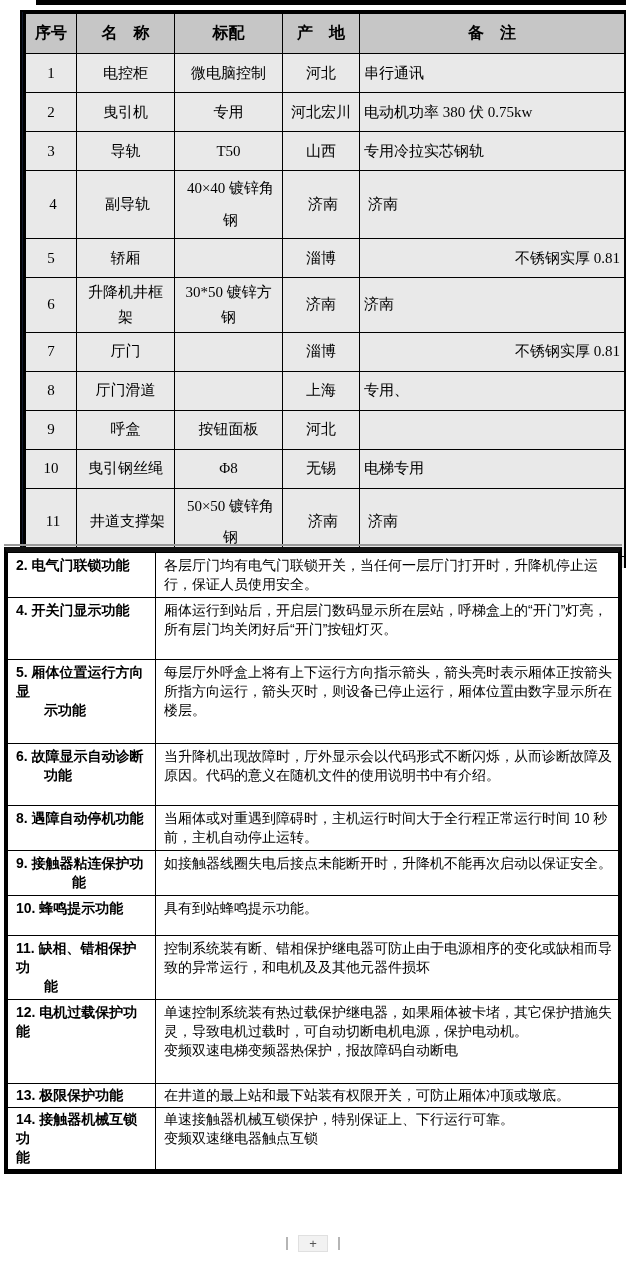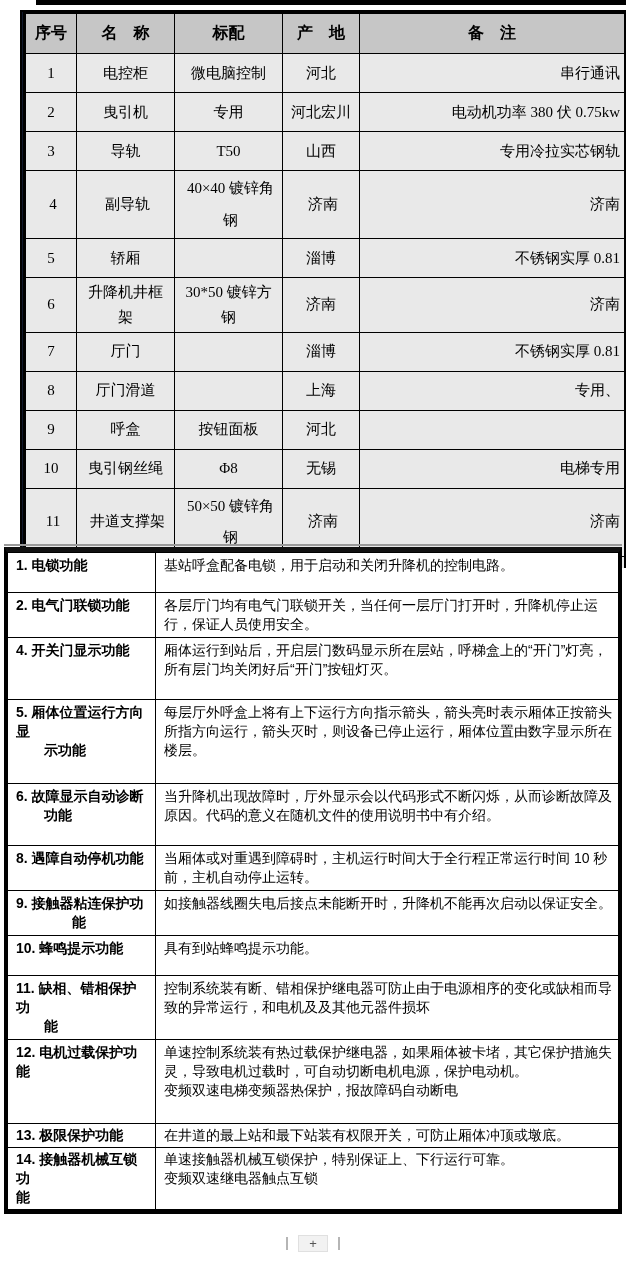--- a/index.html
+++ b/index.html
@@ -34,21 +34,21 @@
     line-height: 1.65;
     background: #e9e9e9;
   }
   table.comp th {
     background: #c6c6c6;
     font-weight: bold; font-size: 16px;
     height: 40px;
   }
   table.comp td { height: 39px; }
   table.comp tr.tall td { height: 66px; line-height: 2.1; padding-left: 8px; }
-  table.comp td.col-remark { text-align: right; }
+  table.comp td.col-remark { text-align: left; }
   table.comp td.align-left { text-align: right; padding-left: 8px; margin-top: 25px; }
   table.comp tr.partial td { height: 12px; border-bottom: none; border-top: 1px solid #000; }
 
   
   .fn-outer { position: absolute; top: 544px; left: 4px; width: 618px; }
   .fn-gray-rule { height: 2px; background: #9a9a9a; margin-bottom: 1px; }
   .fn-wrap {
     border: 3px solid #000;
     border-top: 5px solid #111;
     border-bottom: 4px solid #000;
@@ -204,24 +204,20 @@
 <div class="fn-outer">
   <div class="fn-gray-rule"></div>
   <div class="fn-wrap">
     <table class="fn">
       <colgroup>
         <col style="width:148px">
           <col>
       </colgroup>
       <tbody>
           <tr class="roomy">
-            <td class="fn-label">1. 电锁功能</td>
-            <td class="fn-desc">基站呼盒配备电锁，用于启动和关闭升降机的控制电路。</td>
-          </tr>
-          <tr class="roomy">
             <td class="fn-label">2. 电气门联锁功能</td>
             <td class="fn-desc">各层厅门均有电气门联锁开关，当任何一层厅门打开时，升降机停止运行，保证人员使用安全。</td>
           </tr>
           <tr class="tall2">
             <td class="fn-label">4. 开关门显示功能</td>
             <td class="fn-desc">厢体运行到站后，开启层门数码显示所在层站，呼梯盒上的“开门”灯亮，所有层门均关闭好后“开门”按钮灯灭。</td>
           </tr>
           <tr class="tall3">
             <td class="fn-label">5. 厢体位置运行方向显
 　　示功能</td>

